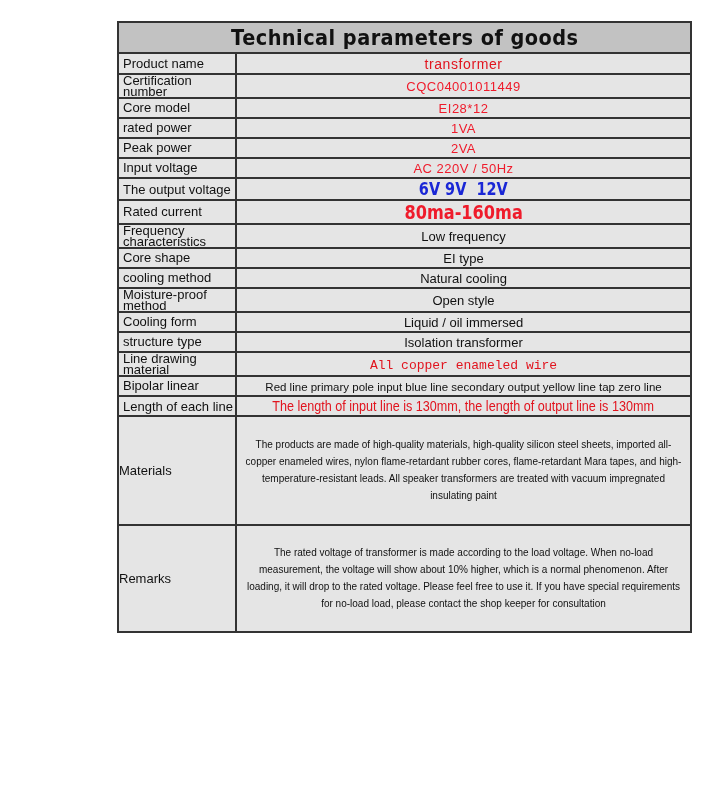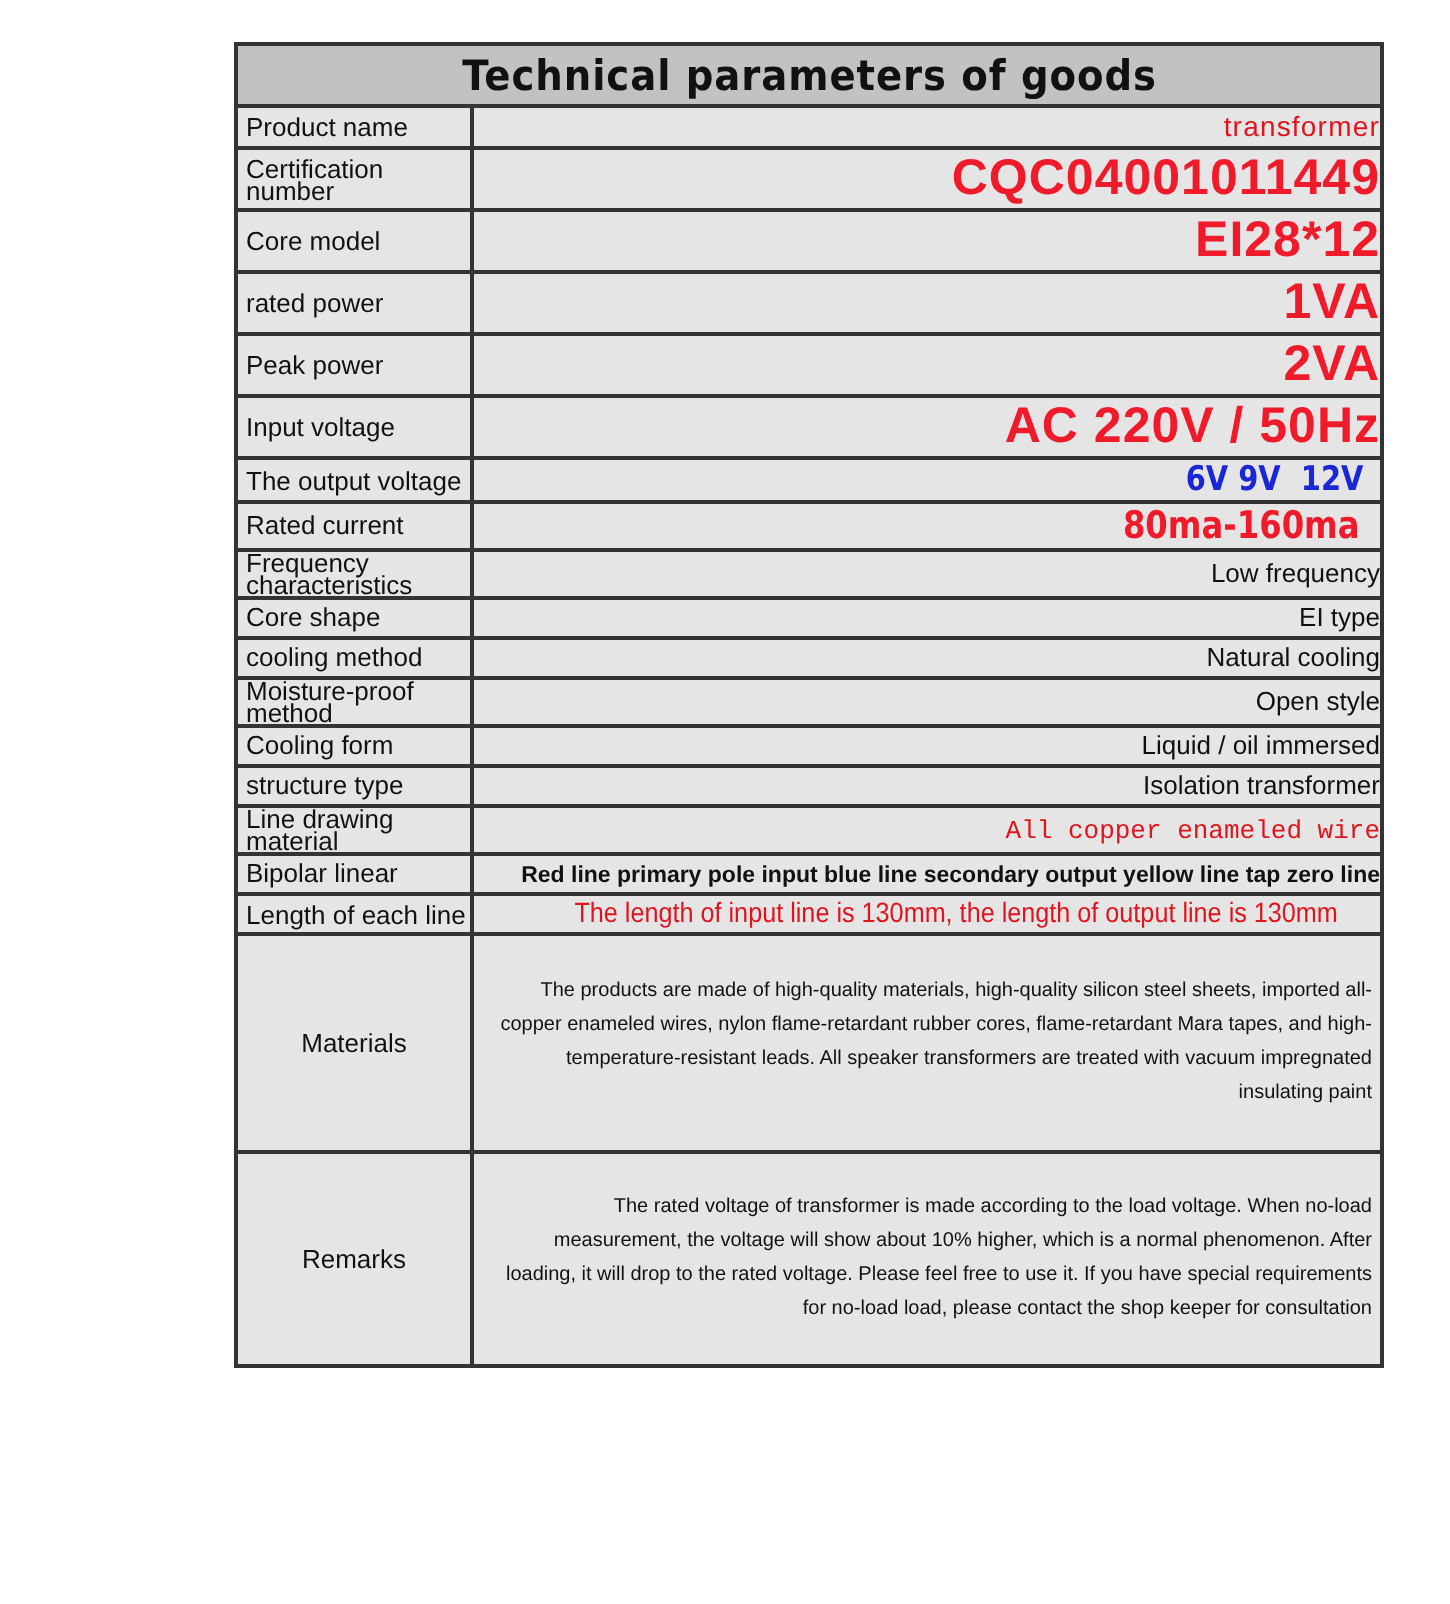--- a/index.html
+++ b/index.html
@@ -15,32 +15,32 @@
     }
     .title-text {
       font-family: "DejaVu Sans", sans-serif; font-weight: bold; font-size: 21px;
       color: #111; letter-spacing: 0.5px; transform: scaleX(0.92); display: inline-block;
     }
     table { border-collapse: collapse; width: 100%; table-layout: fixed; }
     td { border: 2px solid #333; padding: 0; vertical-align: middle; box-sizing: border-box; }
     tr:first-child td { border-top: none; }
     td.label { width: 117px; border-left: none; font-size: 13px; color: #111; padding-left: 4px; line-height: 11px; }
     td.label.single { line-height: 14px; }
-    td.value { border-right: none; text-align: right; }
+    td.value { border-right: none; text-align: center; }
     tr.last td { border-bottom: none; }
     tr.row { height: 20px; padding-left: 48px; }
     .v-plain { font-size: 13px; color: #111; }
     .v-red-light { font-size: 14px; color: #e1141e; letter-spacing: 0.6px; }
-    .v-red-big { font-size: 25px; font-weight: bold; color: #ef1b2b; letter-spacing: 0.5px; }
+    .v-red-big { font-size: 13px; font-weight: normal; color: #ef1b2b; letter-spacing: 0.5px; }
     .v-red-cond { font-family: "DejaVu Sans", sans-serif; font-size: 19px; font-weight: bold; color: #ef1b2b; display: inline-block; transform: scaleX(0.85); }
     .v-blue-cond { font-family: "DejaVu Sans", sans-serif; font-size: 17px; font-weight: bold; color: #1a27d6; display: inline-block; transform: scaleX(0.85); }
     .v-red-text { font-size: 13px; color: #e1141e; font-family: Liberation Mono, monospace; }
     .v-red-narrow { font-size: 14px; color: #e1141e; display: inline-block; transform: scaleX(0.9); white-space: nowrap; }
-    .v-small { font-size: 11.5px; color: #111; white-space: nowrap; font-weight: bold; }
-    td.label.center { text-align: center; padding-left: 0; line-height: 16px; }
+    .v-small { font-size: 11.5px; color: #111; white-space: nowrap; }
+    td.label.center { text-align: left; padding-left: 0; line-height: 16px; }
     .para { text-align: left; font-size: 10px; color: #111; line-height: 17px; padding: 3px 4px 4px 4px; }
     tr.materials { height: 109px; }
     tr.remarks { height: 106px; }
   </style>
 </head>
 <body>
 
 <div class="sheet">
   <div class="title-band">
     <span class="title-text">Technical parameters of goods</span>

